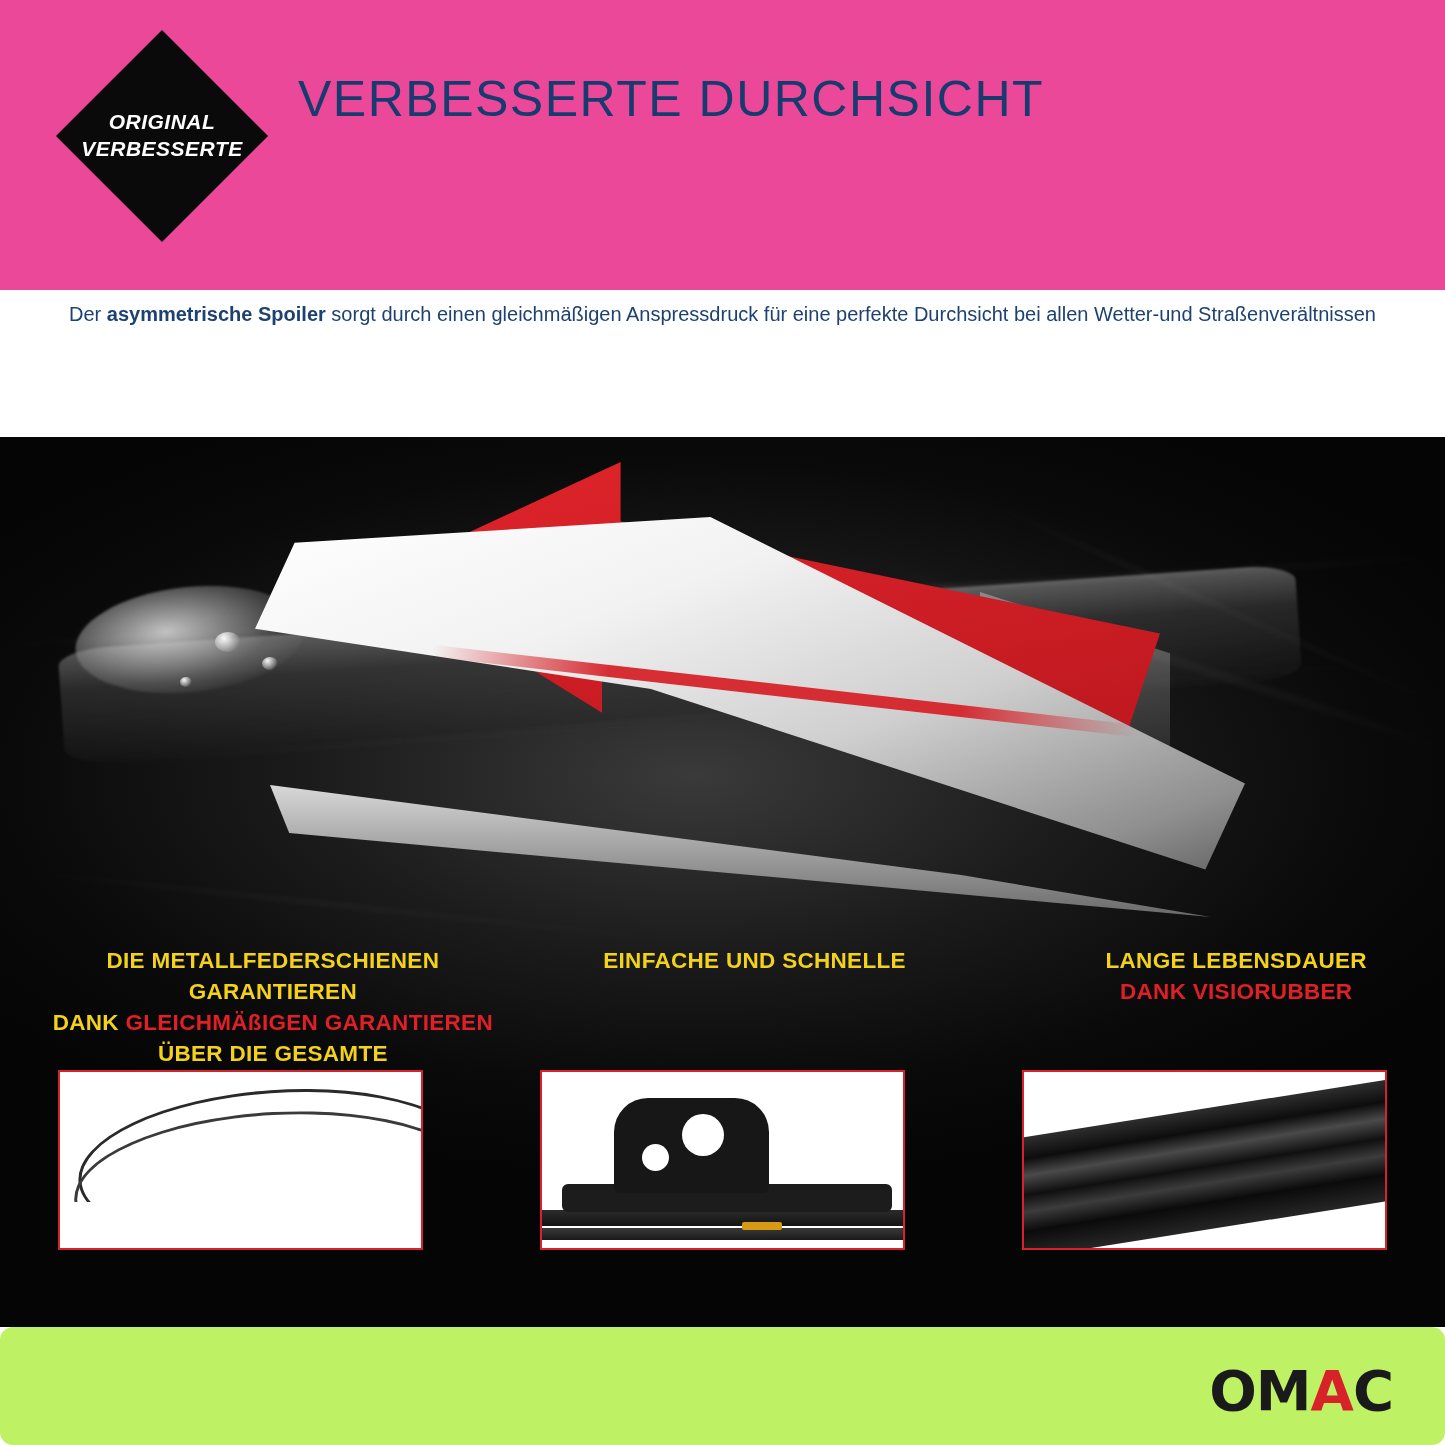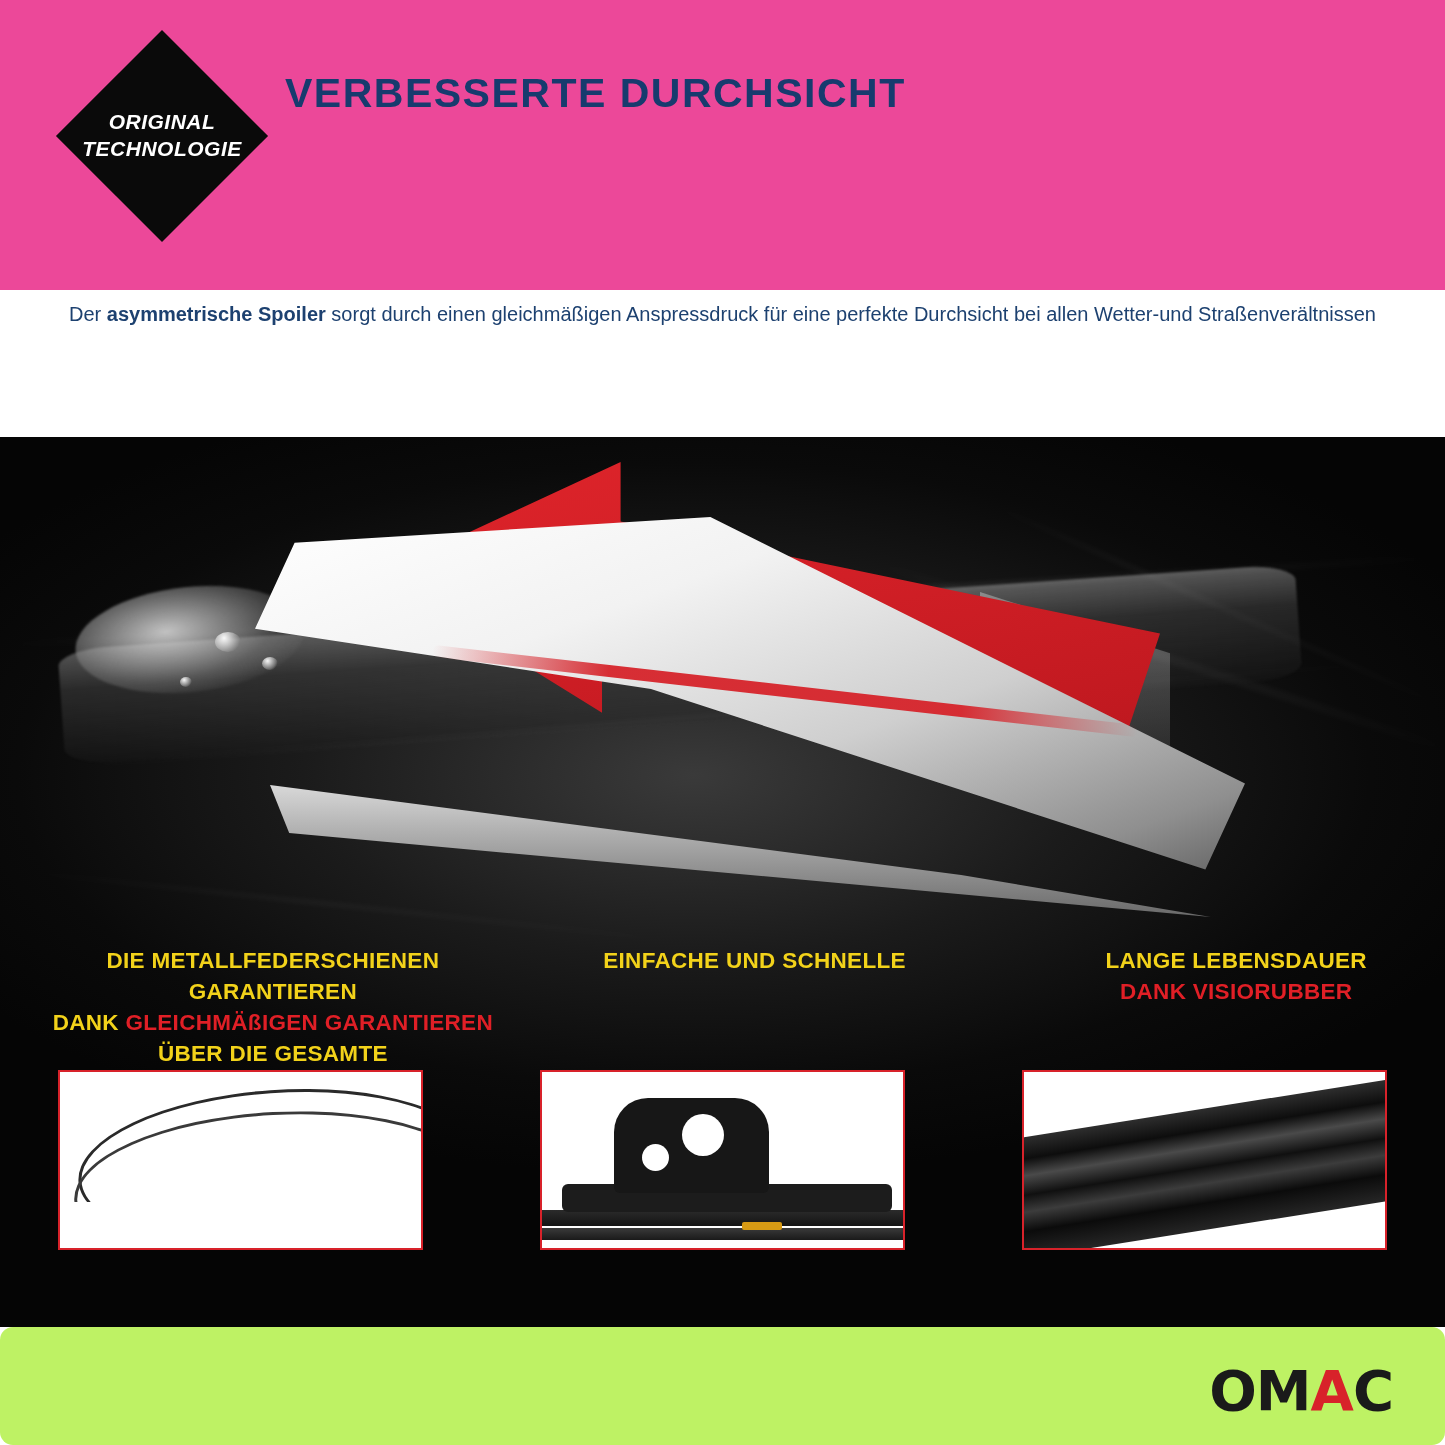--- a/index.html
+++ b/index.html
@@ -51,26 +51,26 @@
     font-style: italic;
     font-weight: bold;
     font-size: 21px;
     letter-spacing: 0.5px;
     line-height: 1.28;
     text-align: center;
     pointer-events: none;
   }
   .title {
     position: absolute;
-    left: 285px;
+    left: 298px;
     top: 70px;
     right: 40px;
     color: #173b6e;
-    font-size: 41px;
-    font-weight: bold;
+    font-size: 50px;
+    font-weight: normal;
     letter-spacing: 1.5px;
     white-space: nowrap;
   }
 
   
   .subtitle {
     position: absolute;
     top: 300px;
     left: 50px;
     width: 1345px;
@@ -306,21 +306,21 @@
   .logo .c-red { color: #d8222a; }
 </style>
 </head>
 <body>
 
 <div class="header">
   <div class="badge-wrap">
     <div class="badge-diamond"></div>
     <div class="badge-text">
       <span>ORIGINAL</span>
-      <span>TECHNOLOGIE</span>
+      <span>VERBESSERTE</span>
     </div>
   </div>
   <div class="title">VERBESSERTE DURCHSICHT</div>
 </div>
 
 <div class="subtitle">
   <span>Der </span><b>asymmetrische Spoiler</b><span> sorgt durch einen gleichmäßigen Anspressdruck für eine perfekte Durchsicht bei allen Wetter-und Straßenverältnissen</span>
 </div>
 
 <div class="hero">

